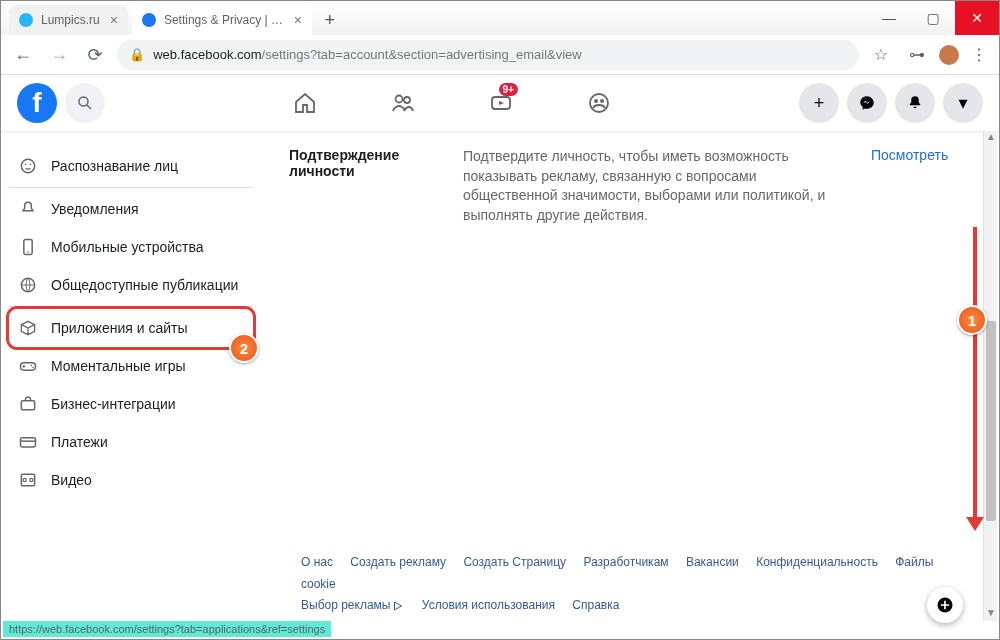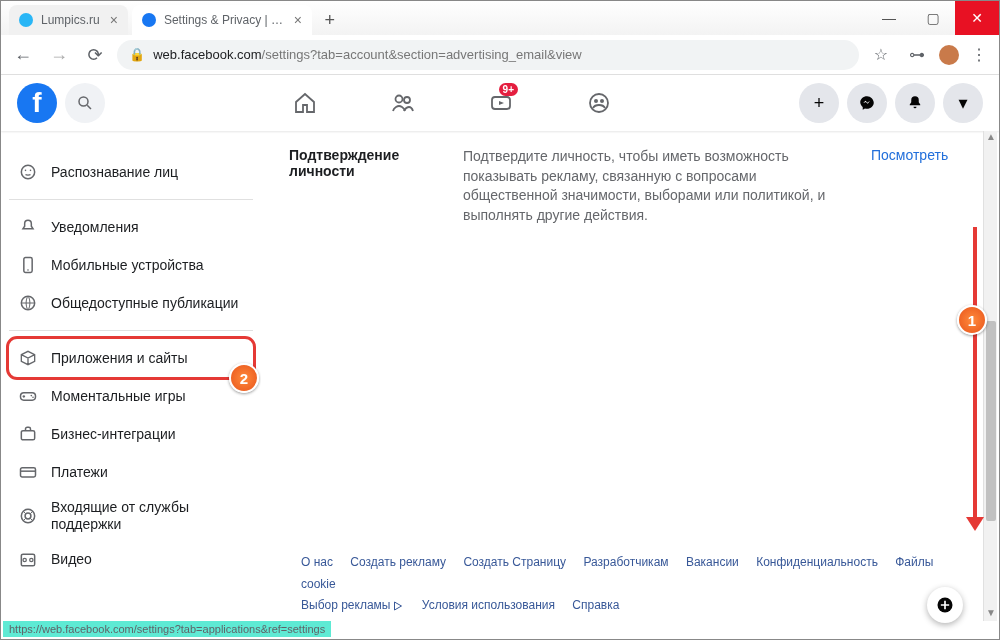--- a/index.html
+++ b/index.html
@@ -36,21 +36,21 @@
 .fb-nav { flex: 1; display: flex; justify-content: center; gap: 8px; }
 .fb-nav-item { width: 90px; height: 48px; display: flex; align-items: center; justify-content: center; color: #65676b; position: relative; border-radius: 8px; }
 .fb-nav-item svg { width: 24px; height: 24px; }
 .badge { position: absolute; top: 4px; right: 28px; background: #e41e3f; color: #fff; font-size: 10px; border-radius: 8px; padding: 1px 4px; font-weight: bold; }
 .fb-right { display: flex; gap: 8px; }
 .fb-circle-btn { width: 40px; height: 40px; background: #e4e6eb; border-radius: 50%; display: flex; align-items: center; justify-content: center; color: #050505; font-size: 18px; }
 
 
 .content { display: flex; height: calc(640px - 34px - 40px - 56px); position: relative; }
 .sidebar { width: 260px; padding: 0 8px; overflow: hidden; }
-.sidebar-section { border-bottom: 1px solid #e0e0e0; padding: 8px 0; }
+.sidebar-section { border-bottom: 1px solid #e0e0e0; padding: 2px 0; }
 .sidebar-section:last-of-type { border-bottom: none; }
 .sb-item { display: flex; align-items: center; padding: 8px 8px; font-size: 14px; color: #1c1e21; cursor: pointer; border-radius: 6px; }
 .sb-icon { width: 22px; height: 22px; margin-right: 12px; color: #65676b; display: flex; align-items: center; justify-content: center; flex-shrink: 0; }
 .sb-icon svg { width: 20px; height: 20px; }
 .sb-label { line-height: 1.2; }
 .highlighted { outline: 3px solid #e53935; border-radius: 8px; text-align: right; }
 
 .main { flex: 1; padding: 16px 28px; position: relative; }
 .section-row { display: flex; align-items: flex-start; gap: 24px; }
 .section-title { width: 150px; font-weight: bold; font-size: 14px; color: #1c1e21; }
@@ -251,30 +251,20 @@
         <span class="sb-label">Бизнес-интеграции</span>
       </div>
       <div class="sb-item">
         <span class="sb-icon">
             <svg viewBox="0 0 24 24">
               <rect x="3" y="7" width="18" height="11" rx="2" fill="none" stroke="#65676b" stroke-width="1.8"></rect>
               <line x1="3" y1="11" x2="21" y2="11" stroke="#65676b" stroke-width="1.8"></line>
             </svg>
           </span>
         <span class="sb-label">Платежи</span>
-      </div>
-      <div class="sb-item">
-        <span class="sb-icon">
-            <svg viewBox="0 0 24 24">
-              <circle cx="12" cy="12" r="8" fill="none" stroke="#65676b" stroke-width="1.8"></circle>
-              <circle cx="12" cy="12" r="3.5" fill="none" stroke="#65676b" stroke-width="1.8"></circle>
-              <path d="M6 6l3 3M18 6l-3 3M6 18l3-3M18 18l-3-3" stroke="#65676b" stroke-width="1.2"></path>
-            </svg>
-          </span>
-        <span class="sb-label">Входящие от службы поддержки</span>
       </div>
       <div class="sb-item">
         <span class="sb-icon">
             <svg viewBox="0 0 24 24">
               <rect x="4" y="5" width="16" height="14" rx="2" fill="none" stroke="#65676b" stroke-width="1.8"></rect>
               <circle cx="8" cy="12" r="2" fill="none" stroke="#65676b" stroke-width="1.5"></circle>
               <circle cx="16" cy="12" r="2" fill="none" stroke="#65676b" stroke-width="1.5"></circle>
             </svg>
           </span>
         <span class="sb-label">Видео</span>

